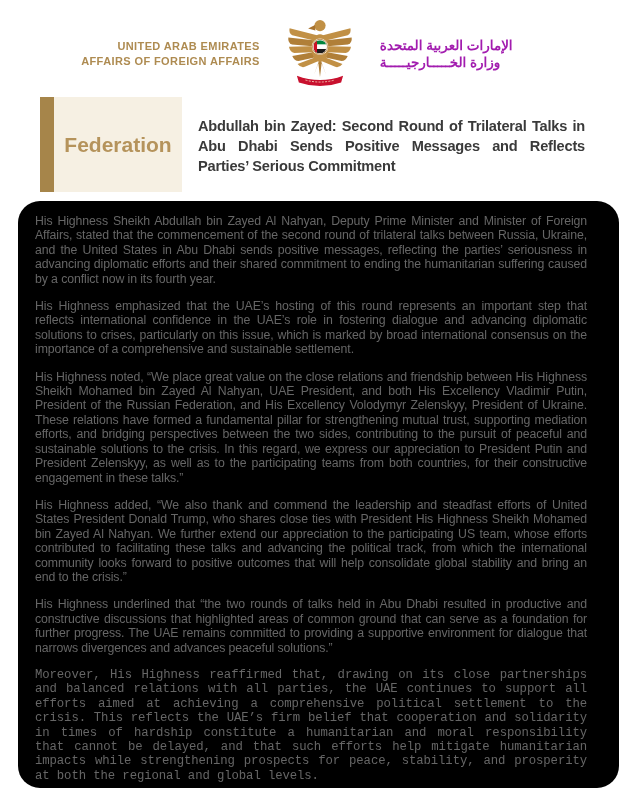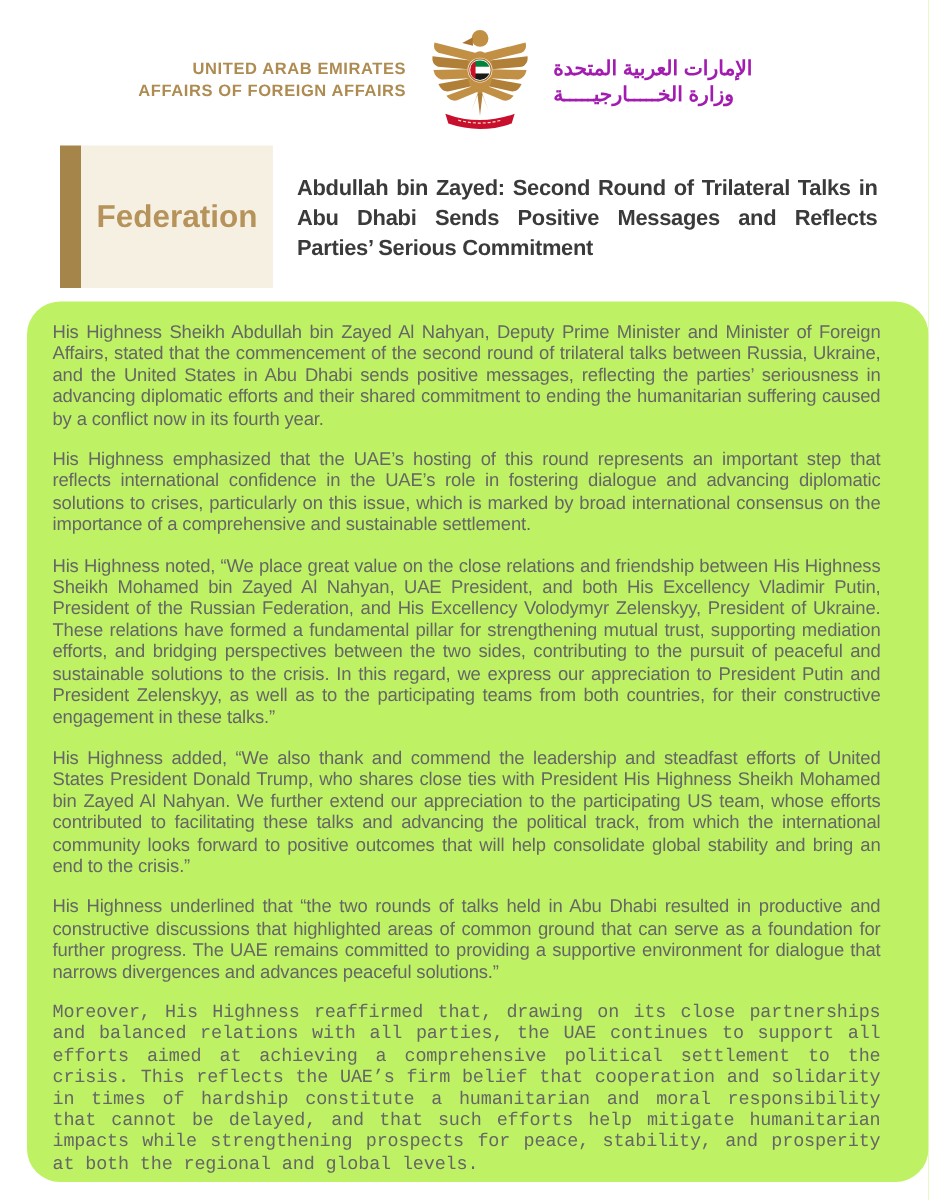--- a/index.html
+++ b/index.html
@@ -6,21 +6,21 @@
   body {
     width: 619px; height: 800px; background: #ffffff;
     font-family: "Liberation Sans", sans-serif;
     overflow: hidden;
   }
   .page { width: 619px; height: 800px; background: #fff; }
 
   
   .masthead {
     display: flex; justify-content: center; align-items: center;
-    gap: 16px; padding-top: 15px; height: 78px;
+    gap: 27px; padding-top: 15px; height: 78px;
   }
   .ministry-en {
     text-align: right; color: #AE8B51; font-weight: 700;
     font-size: 11px; line-height: 15px; letter-spacing: 0.4px;
   }
   .emblem { width: 66px; height: 76px; flex: 0 0 auto; }
   .emblem svg { display: block; }
   .ministry-ar {
     direction: rtl; text-align: left; color: #a21caf; font-weight: 700;
     font-size: 13.5px; line-height: 17.5px; width: 158px;
@@ -38,21 +38,21 @@
   }
   .label-text { color: #B5935B; font-weight: 700; font-size: 21px; }
   .statement-title {
     flex: 1; margin-left: 13px; padding-top: 3px;
     color: #3A3A3A; font-weight: 700; font-size: 14.6px;
     line-height: 20px; text-align: justify; letter-spacing: -0.2px;
   }
 
   
   .content-card {
-    margin: 9px 0 0 18px; background: #bef264;
+    margin: 9px 0 0 18px; background: #000000;
     border-radius: 22px; padding: 13px 32px 5px 17px;
   }
   .content-card p {
     margin: 0 0 13px; color: #666666;
     font-size: 12.3px; line-height: 14.4px;
     text-align: justify; text-justify: inter-word;
     letter-spacing: -0.1px;
   }
   .content-card p:last-child { margin-bottom: 0; font-family: Liberation Mono, monospace; }
 </style>

